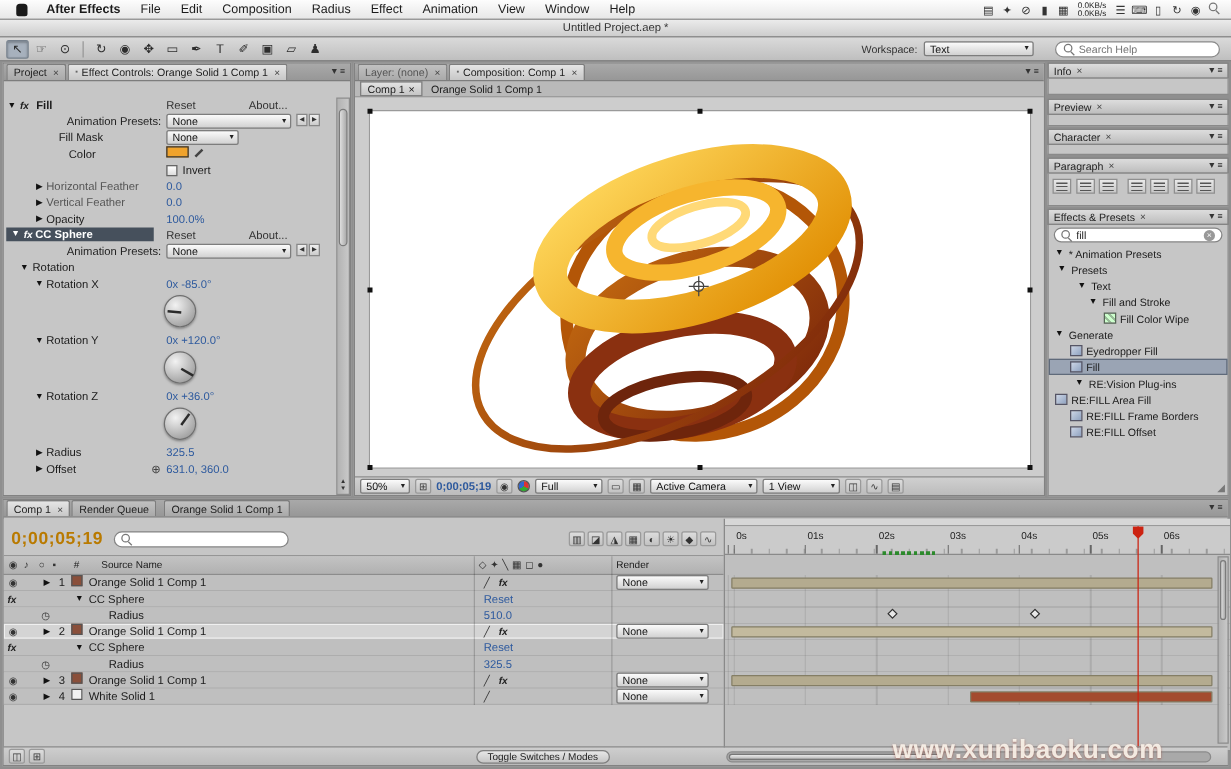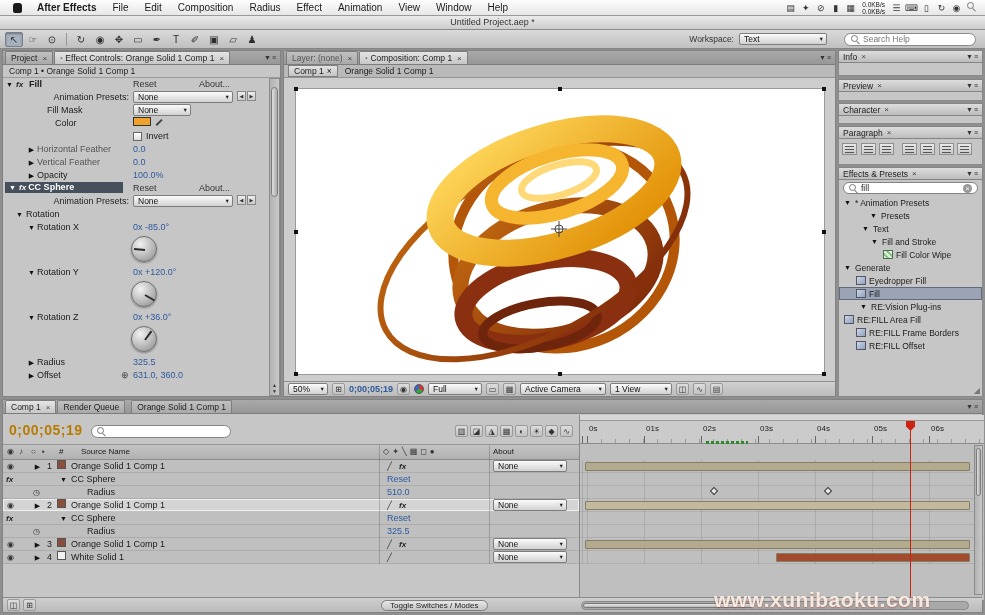--- a/index.html
+++ b/index.html
@@ -212,21 +212,20 @@
           <span>Project</span>
           <span class="x">×</span>
         </span>
       <span class="ptab active">
           <span class="grip">▪</span>
           <span>Effect Controls: Orange Solid 1 Comp 1</span>
           <span class="x">×</span>
         </span>
       <span class="pmenu">▼≡</span>
     </div>
-    <div class="ecbread">Comp 1 • Orange Solid 1 Comp 1</div>
     <div class="ecbody">
 
       <div class="ecr">
         <span class="tw a" style="left:2px">▼</span>
         <span class="fxb a" style="left:13px">fx</span>
         <span class="a bold" style="left:26px">Fill</span>
         <span class="a link" style="left:130px">Reset</span>
         <span class="a link" style="left:196px">About...</span>
       </div>
       <div class="ecr">
@@ -493,21 +492,21 @@
     <div class="pbody" style="top:130px;height:217px">
       <div class="eps-search">
         <span class="mag"></span>
         <input value="fill" style="">
         <span class="clear">×</span>
       </div>
       <div class="trowi" style="padding-left:4px">
           <span class="tw">▼</span>
           <span>* Animation Presets</span>
         </div>
-      <div class="trowi" style="padding-left:30px">
+      <div class="trowi" style="padding-left:6px">
           <span class="tw">▼</span>
           <span>Presets</span>
         </div>
       <div class="trowi" style="padding-left:22px">
           <span class="tw">▼</span>
           <span>Text</span>
         </div>
       <div class="trowi" style="padding-left:31px">
           <span class="tw">▼</span>
           <span>Fill and Stroke</span>
@@ -582,21 +581,21 @@
     </div>
 
     <div class="tl-header">
       <span class="a hic" style="left:4px">◉</span>
       <span class="a hic" style="left:16px">♪</span>
       <span class="a hic" style="left:28px">○</span>
       <span class="a hic" style="left:39px">▪</span>
       <span class="a" style="left:56px">#</span>
       <span class="a" style="left:78px">Source Name</span>
       <span class="a hic" style="left:380px;letter-spacing:3px">◇✦╲▦◻●</span>
-      <span class="a" style="left:490px">About</span>
+      <span class="a" style="left:490px">Render</span>
     </div>
 
     <div class="tlr" style="top:60px">
       <span class="a hic" style="left:4px">◉</span>
       <span class="a tw" style="left:30px">▶</span>
       <span class="a" style="left:44px">1</span>
       <span class="a sw" style="left: 54px; background: rgb(138, 79, 58);"></span>
       <span class="a" style="left:68px">Orange Solid 1 Comp 1</span>
       <span class="a hic" style="left:384px">╱</span>
       <span class="a fxb" style="left:396px">fx</span>

